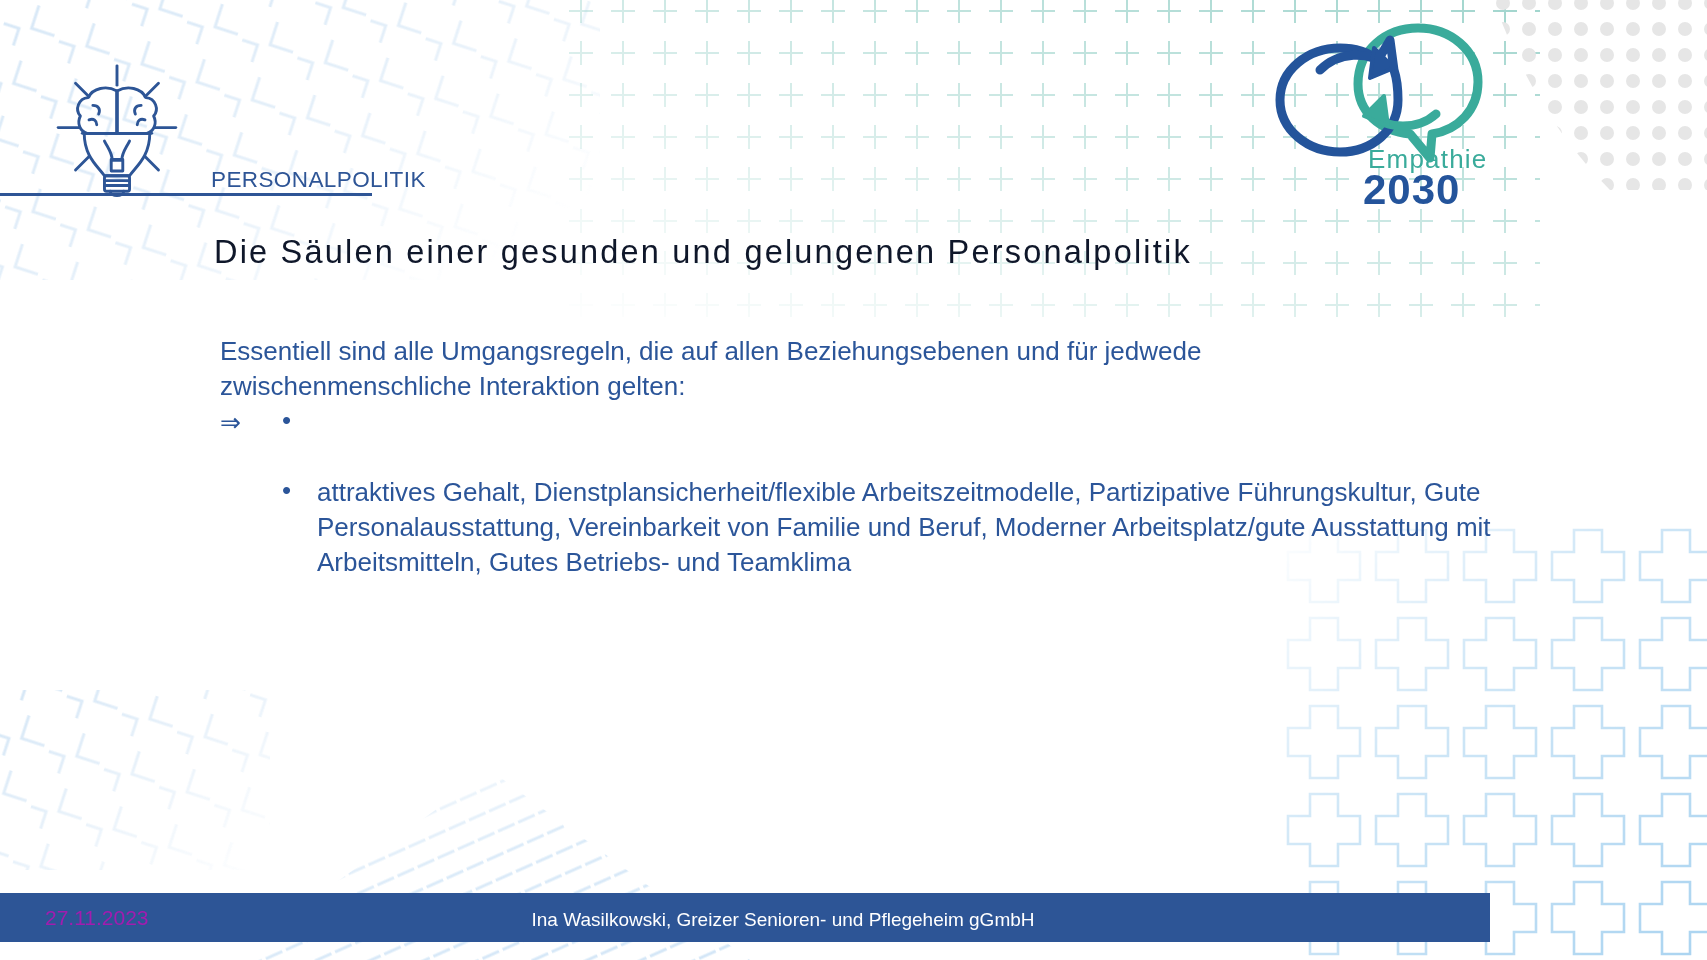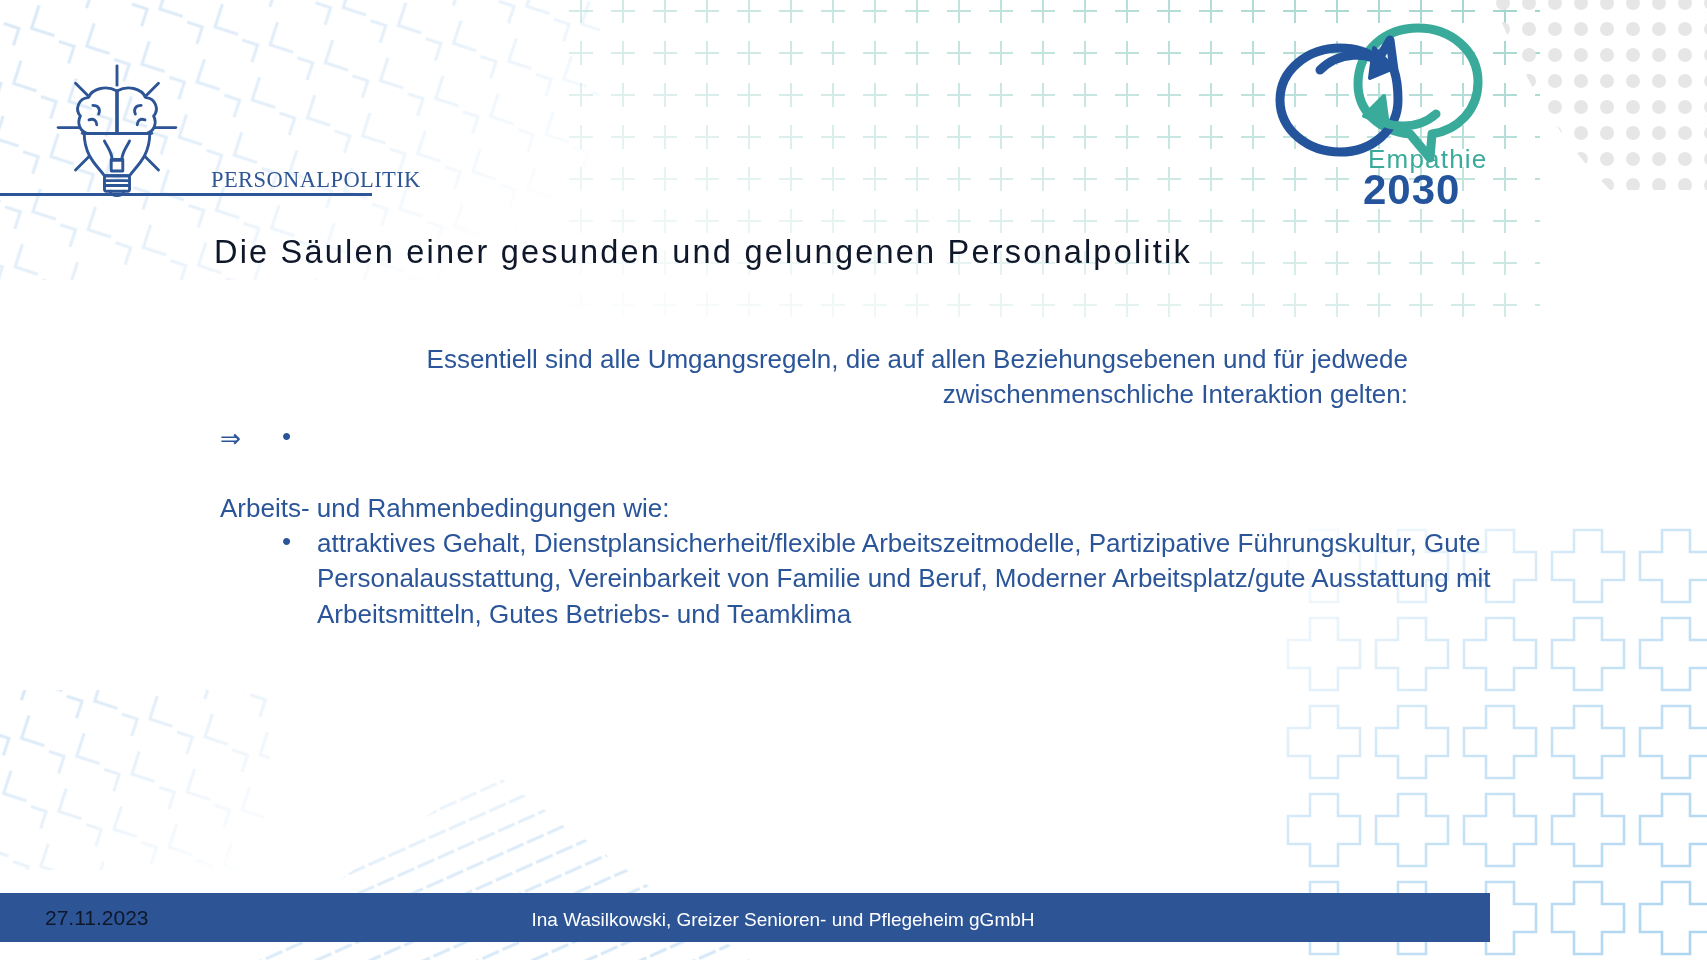--- a/index.html
+++ b/index.html
@@ -79,21 +79,21 @@
     width: 130px;
     height: 135px;
   }
   .kicker {
     position: absolute;
     left: 211px;
     top: 167px;
     font-size: 22.5px;
     letter-spacing: 0.4px;
     color: #2e5596;
-    font-family: Liberation Serif, serif;
+    font-family: Liberation Sans, sans-serif;
     white-space: nowrap;
   }
   .rule {
     position: absolute;
     left: 0;
     top: 193px;
     width: 372px;
     height: 3px;
     background: #2e5596;
   }
@@ -147,23 +147,22 @@
     position: absolute;
     left: 220px;
     top: 334px;
     width: 1290px;
     color: #2b5599;
     font-size: 26px;
     line-height: 1.36;
     font-family: "Liberation Sans", sans-serif;
   }
   .para {
-    margin: 8px;
+    margin: 0;
     width: 1180px;
-    text-align: right;
   }
   .bullets {
     margin: 0;
     padding: 0;
     list-style: none;
   }
   .bullets li {
     position: relative;
     padding-left: 97px;
     margin: 0;
@@ -200,21 +199,21 @@
     left: 0;
     top: 893px;
     width: 1490px;
     height: 49px;
     background: #2d5596;
   }
   .footer-date {
     position: absolute;
     left: 45px;
     top: 906px;
-    color: #0f172a;
+    color: #a21caf;
     font-size: 21px;
     font-family: "Liberation Sans", sans-serif;
     white-space: nowrap;
   }
   .footer-center {
     position: absolute;
     left: 0;
     top: 909px;
     width: 1566px;
     text-align: center;
@@ -387,21 +386,20 @@
         <span class="dot">•</span>
       </li>
     </ul>
 
     <p class="arrow-line">
       <span class="arrow-glyph">⇒</span>
     </p>
 
     <div class="gap"></div>
 
-    <p class="sec2">Arbeits- und Rahmenbedingungen wie:</p>
 
     <ul class="bullets">
       <li>
         <span class="dot">•</span>
         <span>attraktives Gehalt, Dienstplansicherheit/flexible Arbeitszeitmodelle, Partizipative Führungskultur, Gute Personalausstattung, Vereinbarkeit von Familie und Beruf, Moderner Arbeitsplatz/gute Ausstattung mit Arbeitsmitteln, Gutes Betriebs- und Teamklima</span>
       </li>
     </ul>
   </div>
 
   <div class="footer"></div>

